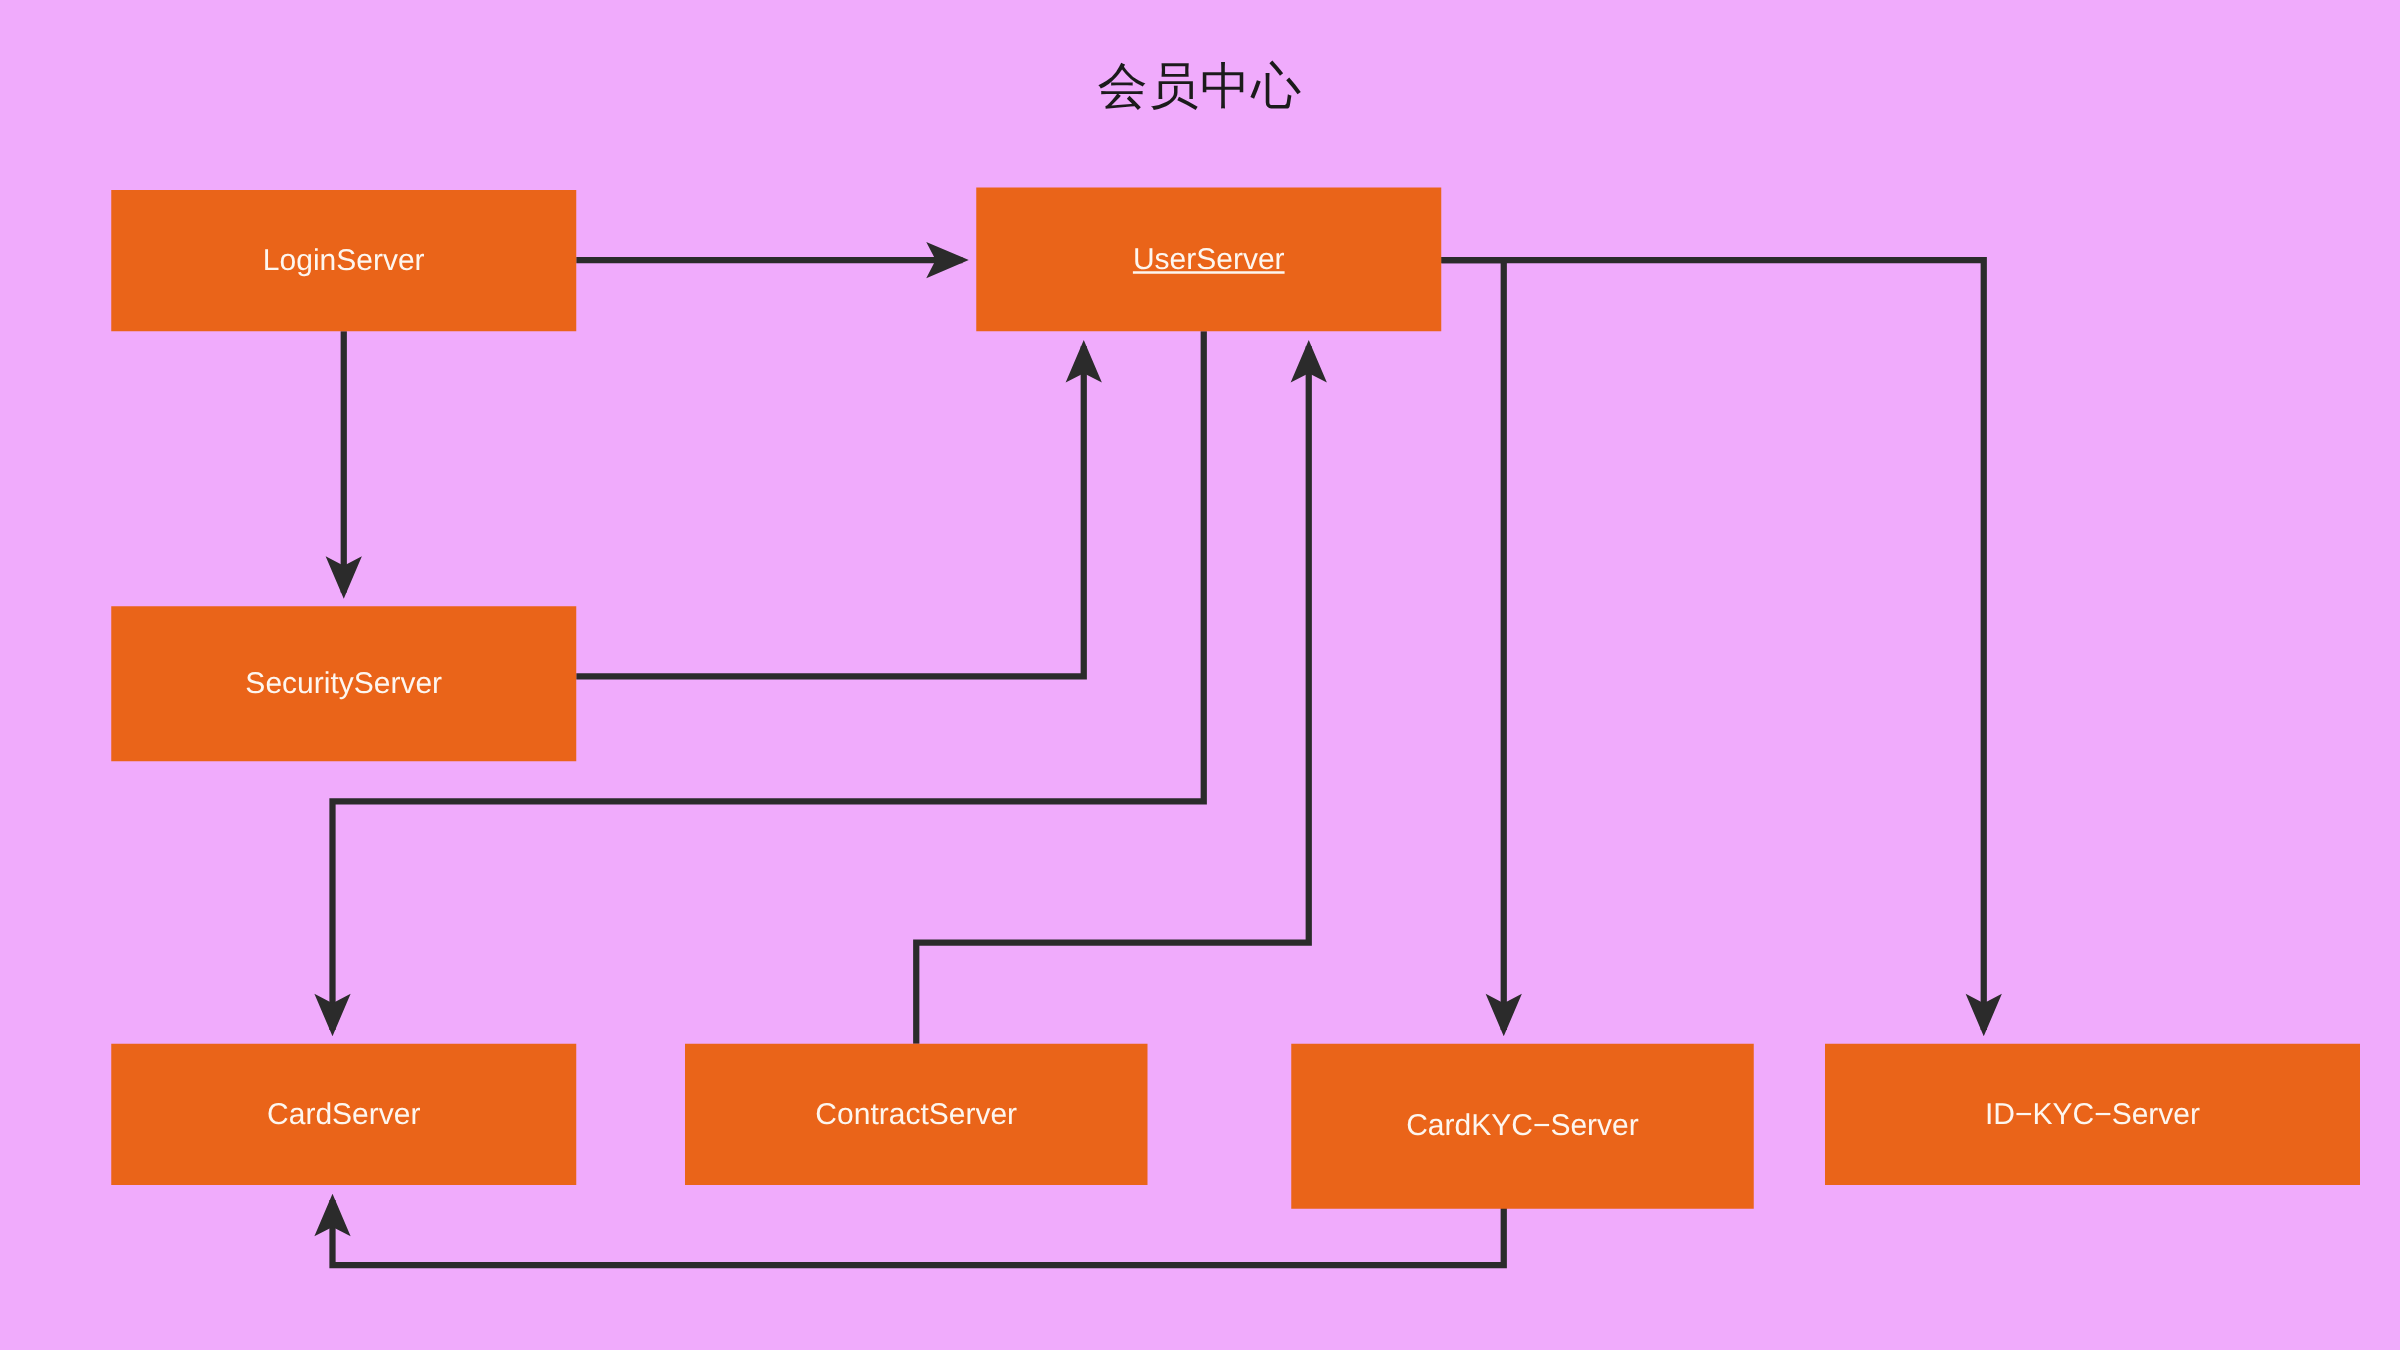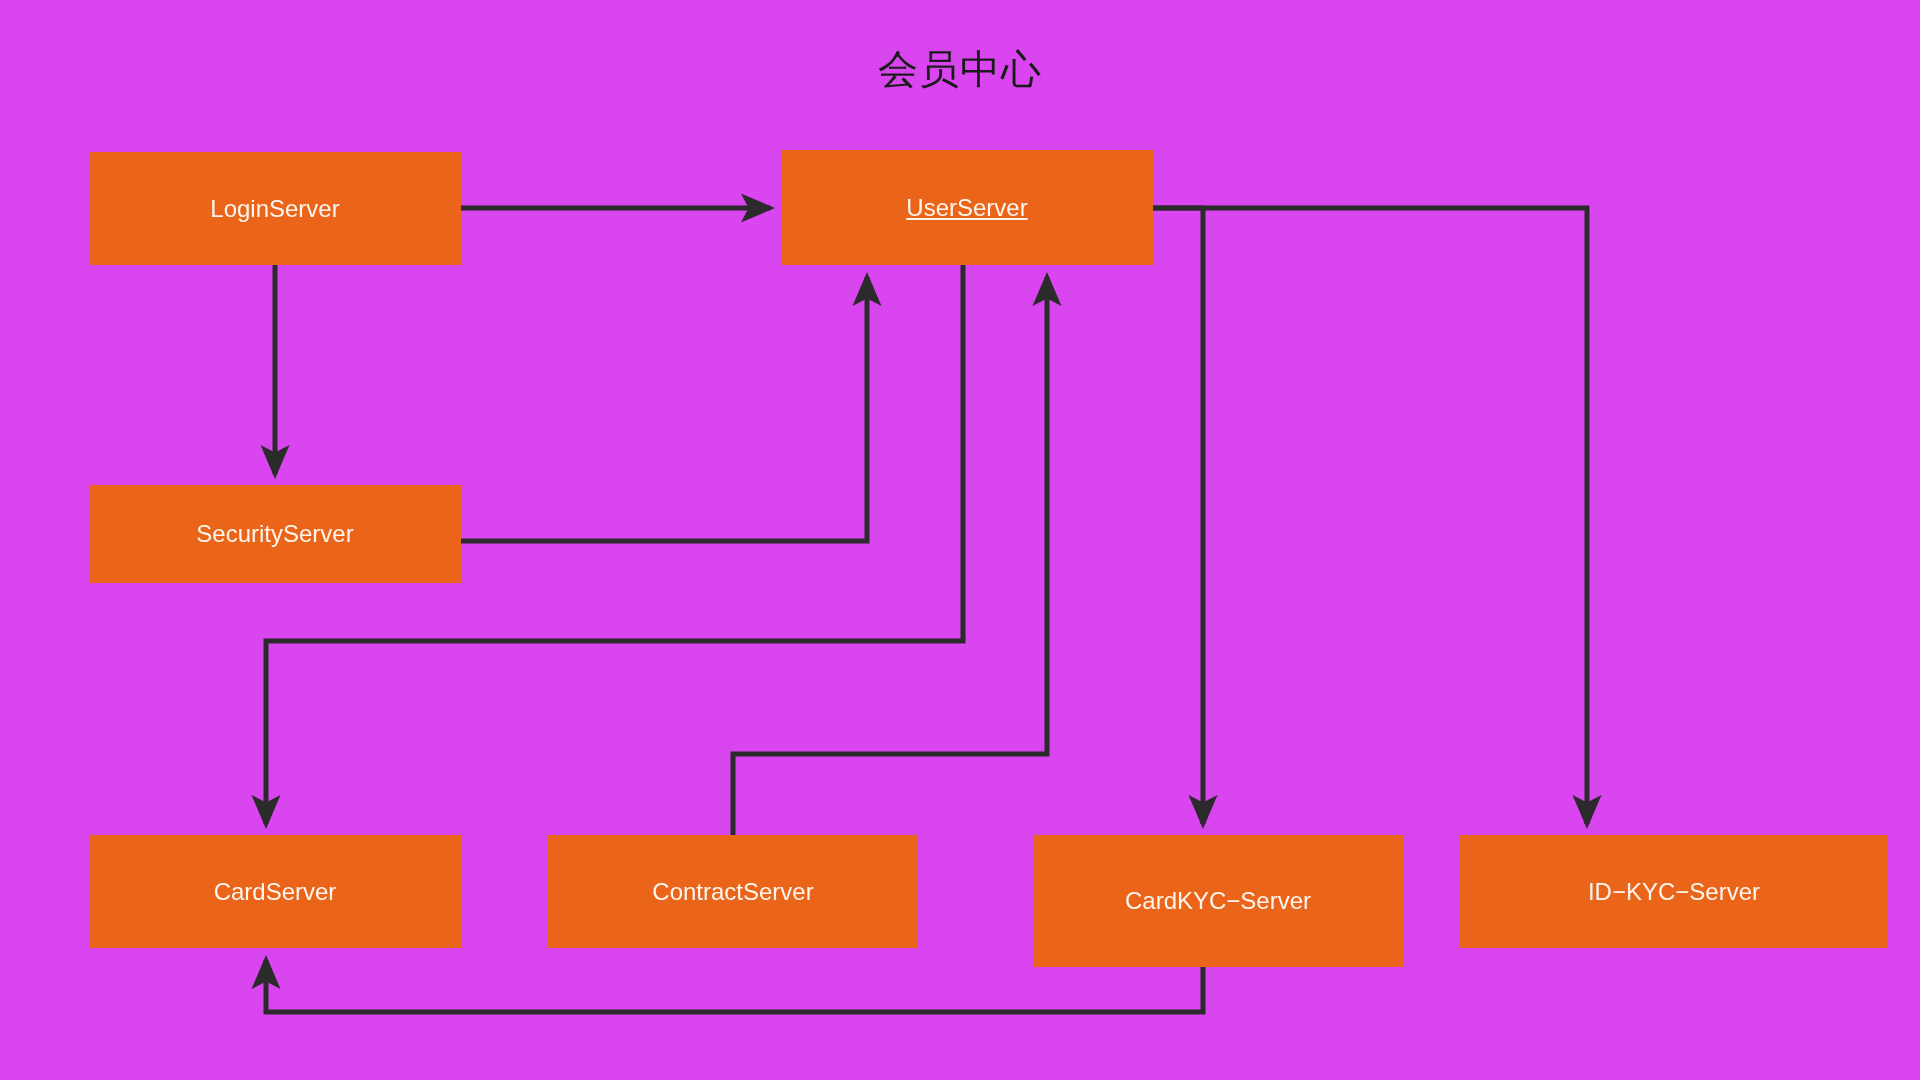--- a/index.html
+++ b/index.html
@@ -11,21 +11,21 @@
   body {
     width: 1920px;
     height: 1080px;
     overflow: hidden;
     font-family: "Liberation Sans", sans-serif;
   }
   #diagram-root {
     position: relative;
     width: 1920px;
     height: 1080px;
-    background: #d946ef;
+    background: #f0abfc;
   }
   #diagram-title {
     position: absolute;
     left: 0;
     top: 45px;
     width: 1920px;
     text-align: center;
     font-size: 40px;
     line-height: 48px;
     color: #1b1b1b;
@@ -50,21 +50,21 @@
     font-size: 24px;
     line-height: 38px;
     font-family: "Liberation Sans", sans-serif;
     white-space: nowrap;
     box-sizing: border-box;
     z-index: 3;
   }
   
   #node-loginserver    { left: 89px;   top: 152px; width: 372px; height: 113px; }
   #node-userserver     { left: 781px;  top: 150px; width: 372px; height: 115px; text-decoration: underline; }
-  #node-securityserver { left: 89px;   top: 485px; width: 372px; height: 98px; }
+  #node-securityserver { left: 89px;   top: 485px; width: 372px; height: 124px; }
   #node-cardserver     { left: 89px;   top: 835px; width: 372px; height: 113px; }
   #node-contractserver { left: 548px;  top: 835px; width: 370px; height: 113px; }
   #node-cardkycserver  { left: 1033px; top: 835px; width: 370px; height: 132px; }
   #node-idkycserver    { left: 1460px; top: 835px; width: 428px; height: 113px; }
 </style>
 </head>
 <body>
 
 <div id="diagram-root">
 

